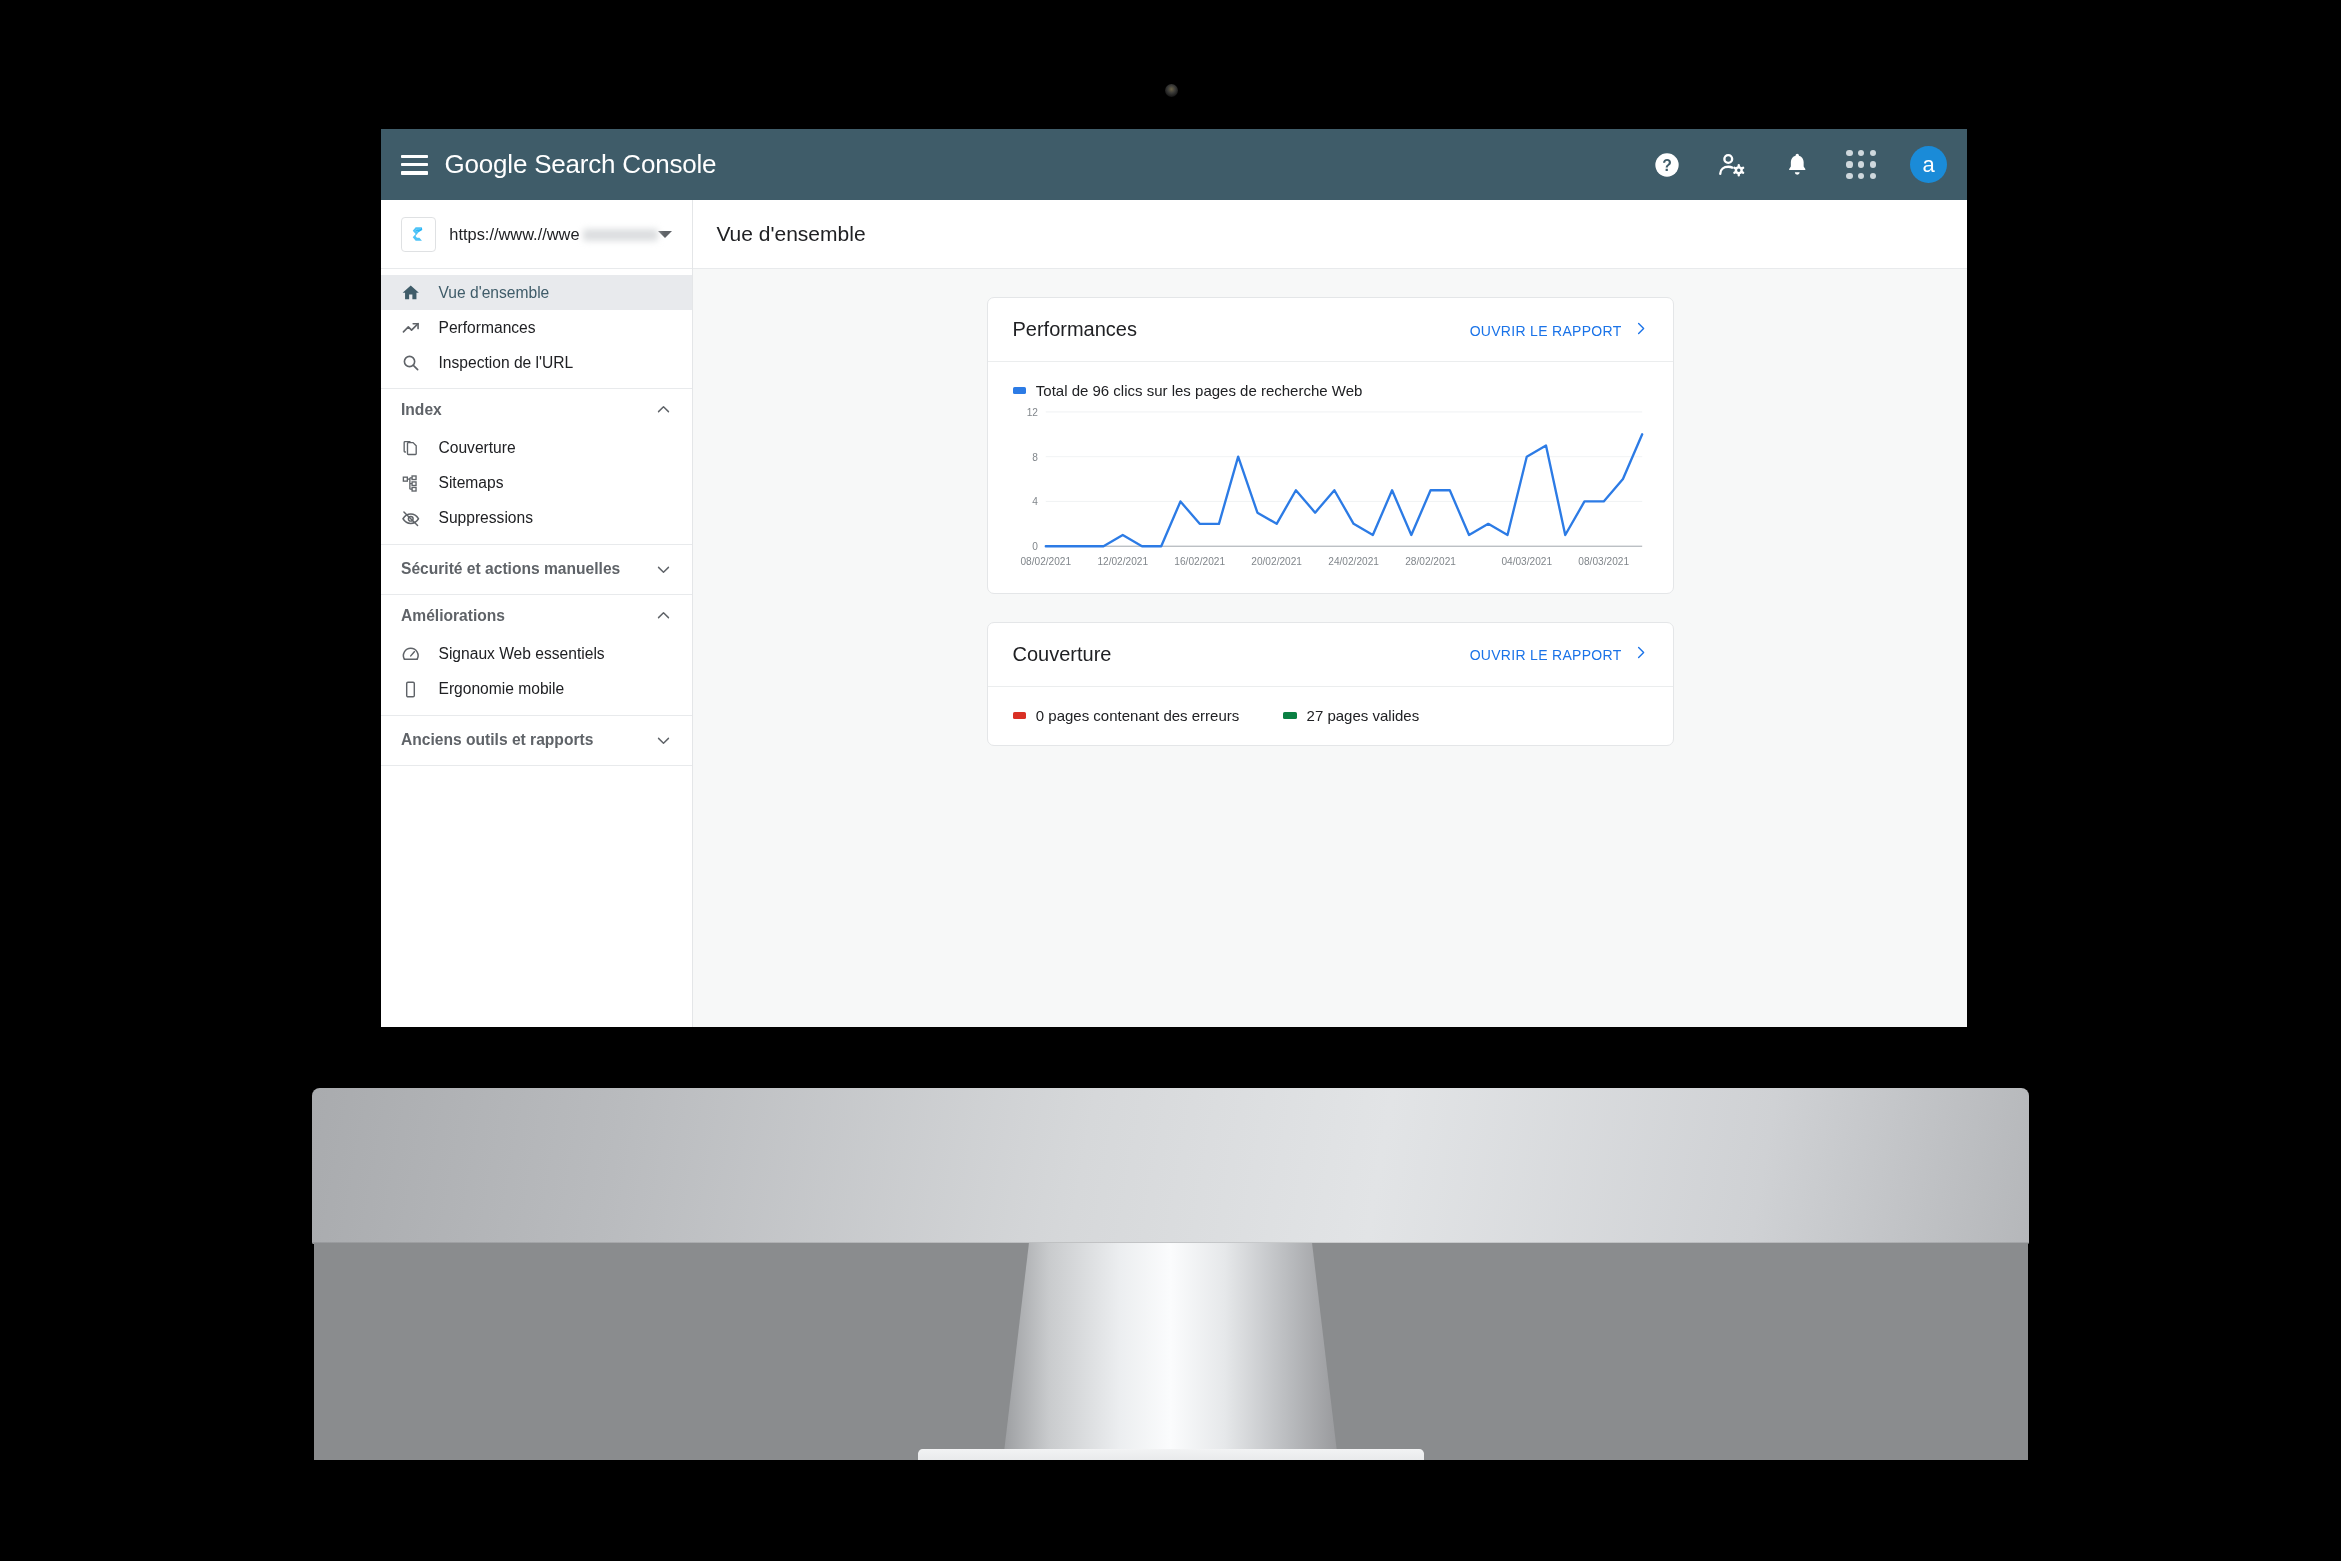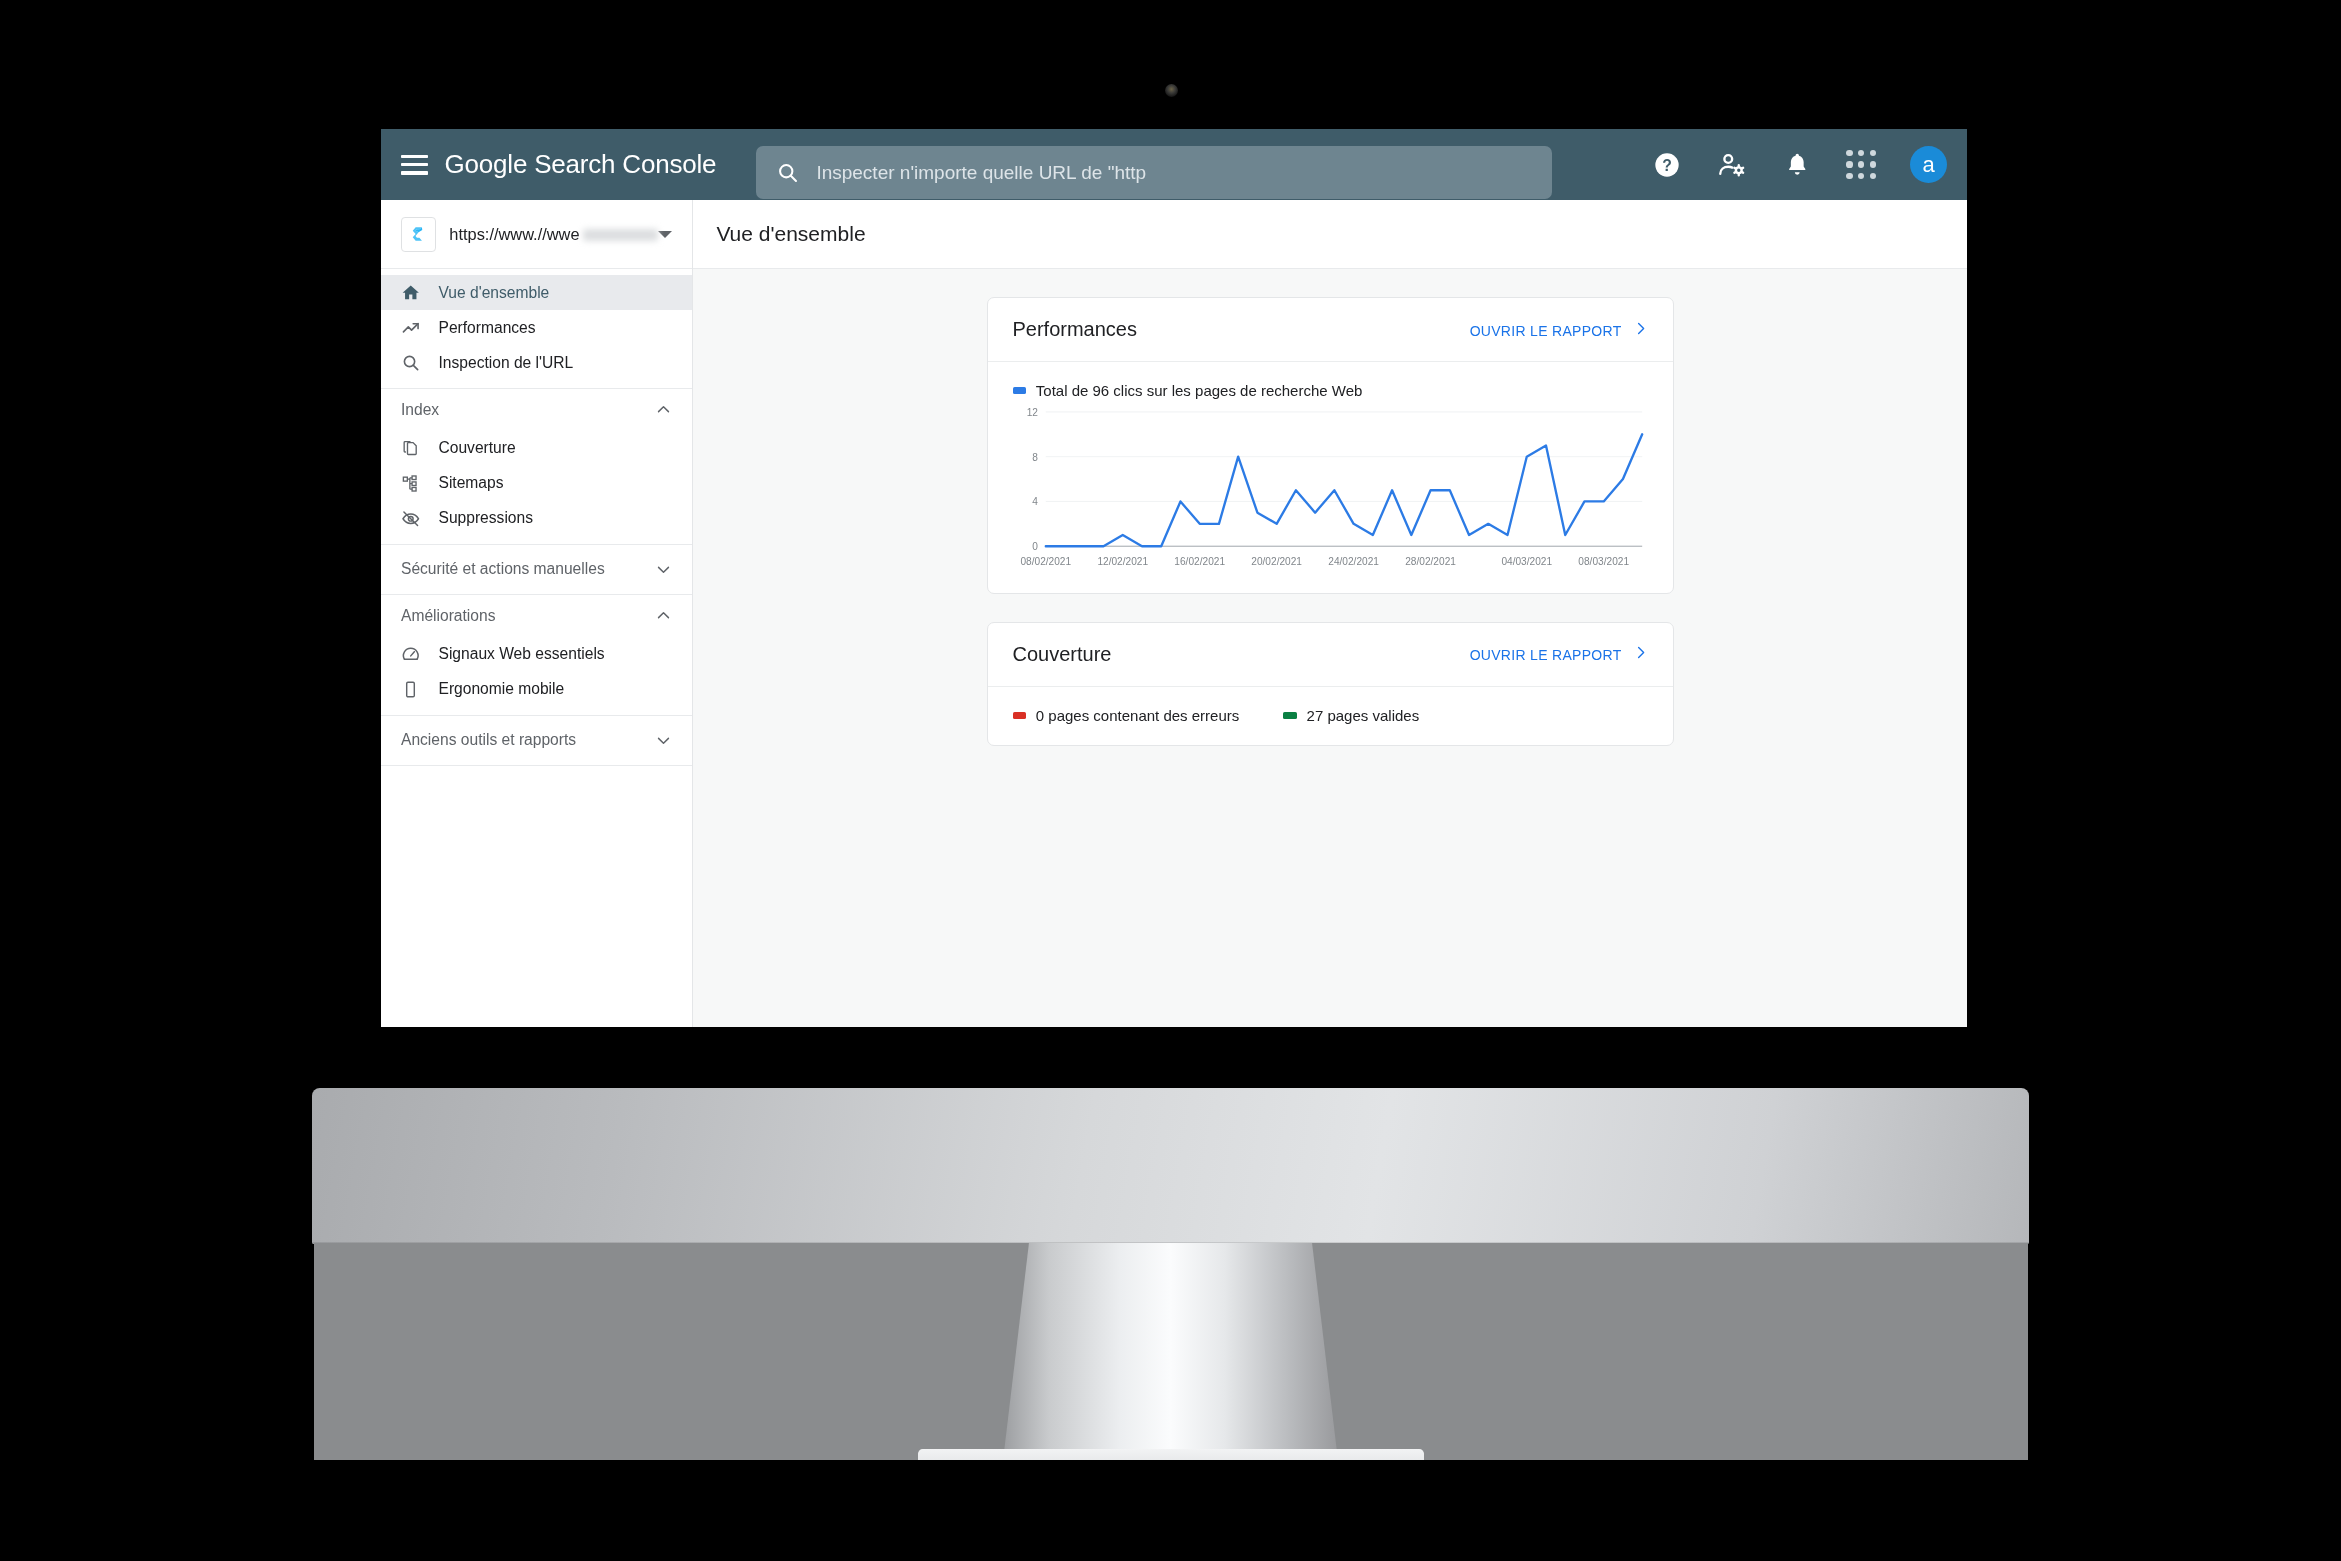--- a/index.html
+++ b/index.html
@@ -128,21 +128,21 @@
     font-size:15.6px; color:#202124; margin-right:0;
   }
   .navitem .ic { width:26.5px; flex:none; display:flex; align-items:center; color:#5f6368; }
   .navitem .lb { margin-left:11px; }
   .navitem.active { background:#e8eaed; color:#3f5c69; }
   .navitem.active .ic { color:#3f5c69; }
   .navitem.active .lb { color:#3f5c69; }
 
   .secheader {
     display:flex; align-items:center; height:42px; padding: 0 20px; cursor:pointer;
-    font-size:15.6px; color:#5f6368;
+    font-size:15.6px; color:#5f6368;font-weight:bold;
   }
   .secheader .chev { margin-left:auto; width:17px; height:17px; color:#5f6368; }
   .section { border-bottom:0.8px solid #e8eaec; padding-bottom:7.8px; }
   .section.collapsed { padding-bottom:0; }
   .section.collapsed .secheader { height: 49px; }
 
   
   #main { flex:1; background:#f7f8f8; overflow:hidden; display:flex; flex-direction:column; }
   #pageheader {
     height:69px; background:#fff; display:flex; align-items:center;
@@ -184,27 +184,20 @@
     <div id="topbar">
       <div class="hamburger">
         <span></span>
           <span></span>
           <span></span>
       </div>
       <div id="brand">
         <span class="g">Google</span><span class="rest"> Search Console</span>
       </div>
 
-      <div id="searchbar">
-        <svg width="23.4" height="23.4" viewBox="0 0 24 24" fill="none" stroke="#ffffff" stroke-width="2.1" stroke-linecap="round">
-          <circle cx="10.5" cy="10.5" r="6.3"></circle>
-            <line x1="15.2" y1="15.2" x2="20.5" y2="20.5"></line>
-        </svg>
-        <input id="search-input" placeholder="Inspecter n'importe quelle URL de &quot;http" style="">
-      </div>
 
       <div id="topbar-right">
         <div class="topicon">
           <svg width="28" height="28" viewBox="0 0 24 24">
             <circle cx="12" cy="12" r="10" fill="#fff"></circle>
             <text x="12" y="17.2" font-size="13.5" font-family="Liberation Sans, sans-serif" font-weight="bold" text-anchor="middle" fill="#3f5c69">?</text>
           </svg>
         </div>
         <div class="topicon">
           <svg width="30" height="30" viewBox="0 0 24 24" fill="none" stroke="#fff" stroke-width="1.9">

